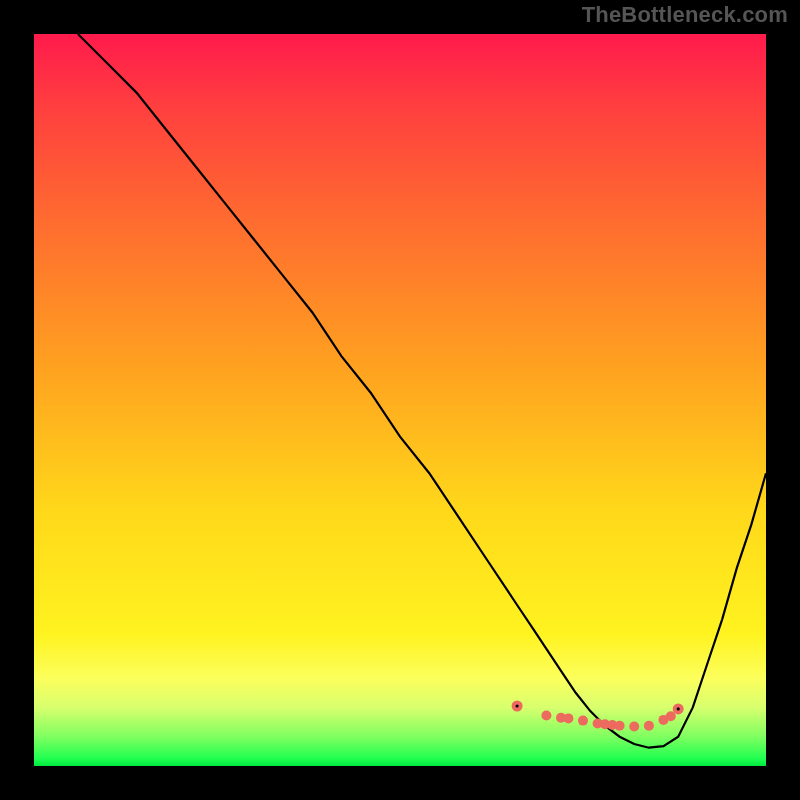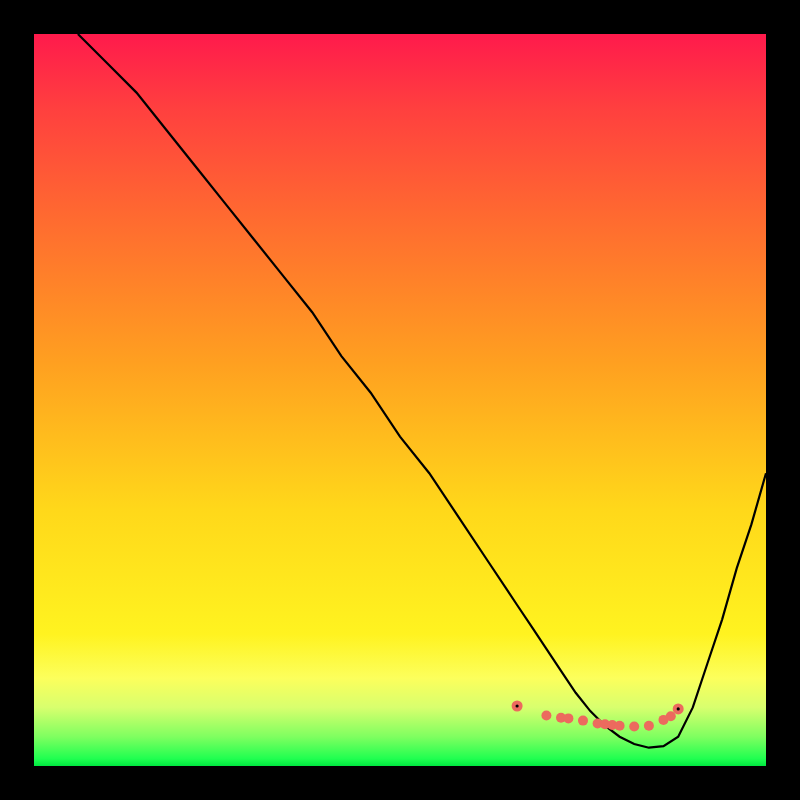--- a/index.html
+++ b/index.html
@@ -70,20 +70,21 @@
   }
   .tiny-black {
     fill: #000;
   }
 </style>
 </head>
 <body>
 
 <div class="frame">
 
+  <div class="attribution">TheBottleneck.com</div>
 
   <div class="plot-area">
     <div class="gradient"></div>
 
     <svg class="curves" viewBox="0 0 732 732" preserveAspectRatio="none">
       <path id="main-curve" class="curve" d="M43.9 0.0 L73.2 29.3 L102.5 58.6 L131.8 95.2 L161.0 131.8 L190.3 168.4 L219.6 205.0 L248.9 241.6 L278.2 278.2 L307.4 322.1 L336.7 358.7 L366.0 402.6 L395.3 439.2 L424.6 483.1 L453.8 527.0 L483.1 571.0 L497.8 592.9 L512.4 614.9 L527.0 636.8 L541.7 658.8 L556.3 677.1 L571.0 691.7 L585.6 702.7 L600.2 710.0 L614.9 713.7 L629.5 712.2 L644.2 702.7 L658.8 673.4 L673.4 629.5 L688.1 585.6 L702.7 534.4 L717.4 490.4 L732.0 439.2"></path>
       <g id="dot-group">
           <circle cx="483.1" cy="672.0" r="5.5" class="dots"></circle>
           <circle cx="483.1" cy="672.0" r="1.6" class="tiny-black"></circle>
           <circle cx="512.4" cy="681.5" r="5" class="dots"></circle>

